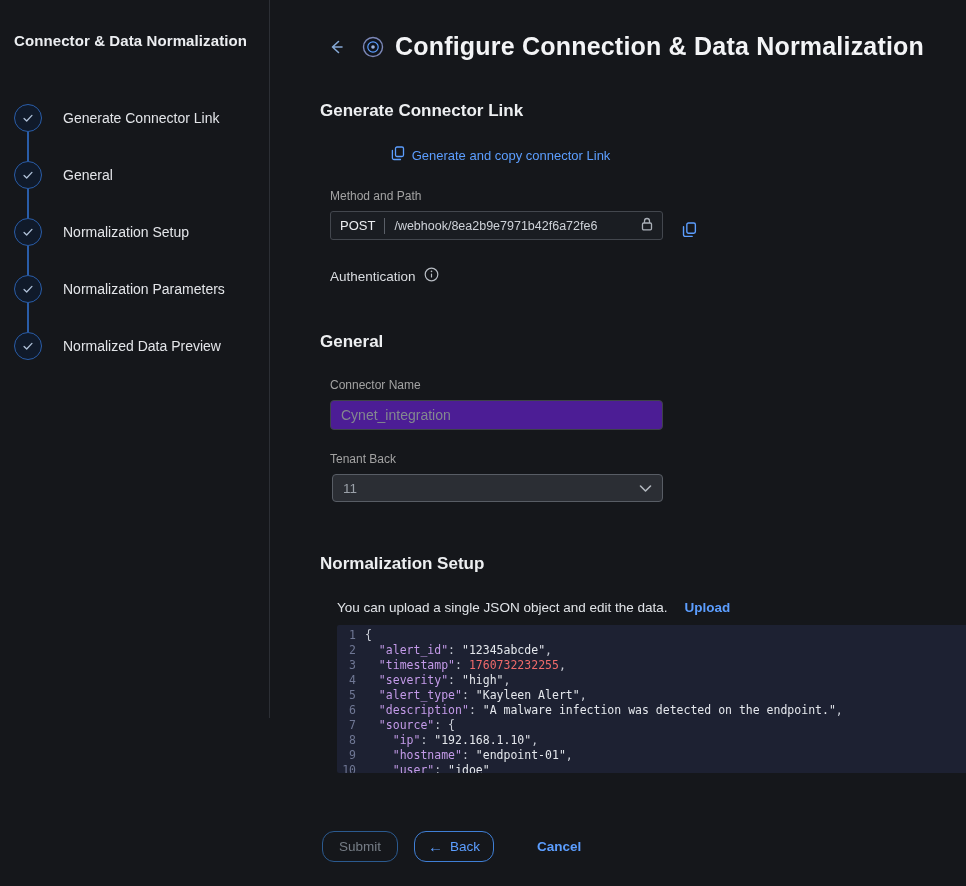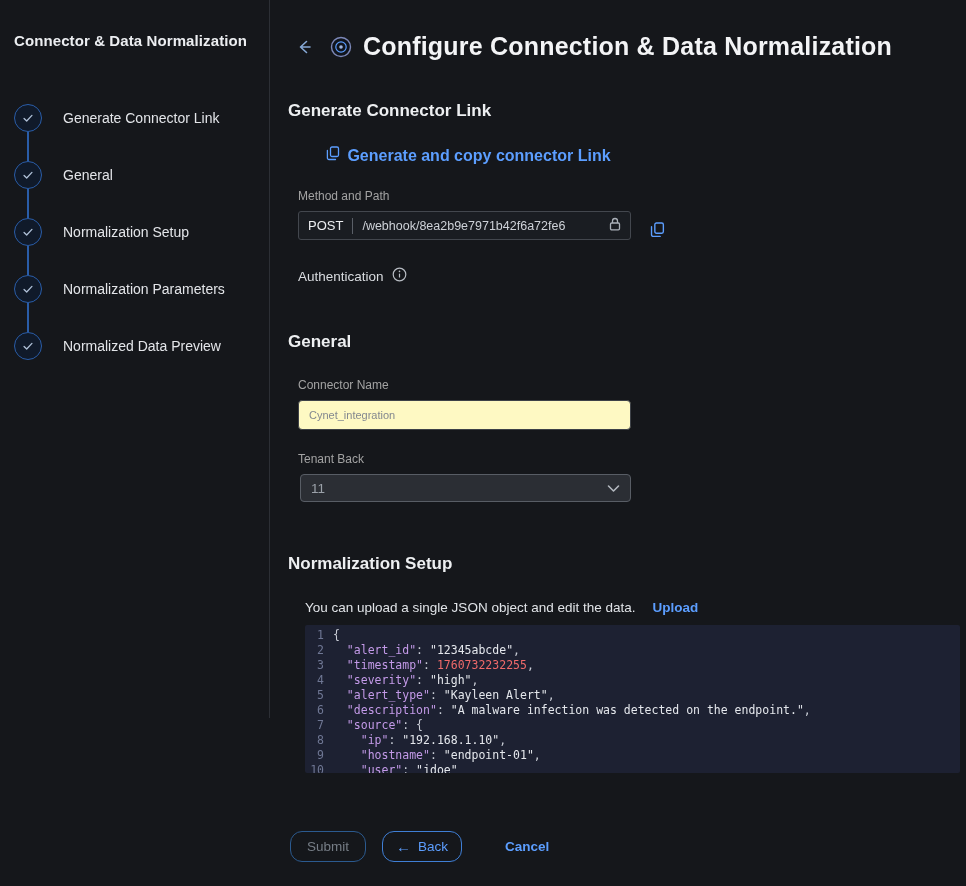--- a/index.html
+++ b/index.html
@@ -2,21 +2,21 @@
 <html><head>
 <meta charset="utf-8">
 <style>
   * { box-sizing: border-box; margin: 0; padding: 0; }
   html, body { width: 966px; height: 886px; overflow: hidden; }
   body {
     background: #15171b;
     font-family: "Liberation Sans", sans-serif;
     color: #e6e8eb;
   }
-  .app { display: flex; width: 966px; height: 718px; }
+  .app { display: flex; width: 966px; height: 718px; gap: 32px; }
 
   
   .sidebar {
     width: 270px; min-width: 270px; height: 100%;
     background: #15171b;
     border-right: 1px solid #2c2f35;
     padding: 32px 14px 0 14px;
   }
   .sidebar-title { font-size: 15px; font-weight: 600; color: #eceef1; letter-spacing: .1px; }
   .stepper { margin-top: 40px; }
@@ -44,22 +44,22 @@
   .logo { margin-left: 10px; display: inline-flex; align-items: center; }
   .page-title { font-size: 25px; font-weight: 600; color: #f3f4f6; margin-left: 11px; letter-spacing: .2px; }
 
   h2.section-heading { font-size: 17px; font-weight: 700; color: #edeff1; }
   .sec-generate h2 { margin-top: 40px; }
   .sec-general h2 { margin-top: 46px; }
   .sec-normalization h2 { margin-top: 52px; }
 
   .gen-link-row { width: 345px; margin-left: 8px; margin-top: 25px; text-align: center; }
   a.link {
-    color: #5c9eff; font-size: 16px; text-decoration: none; cursor: pointer;
-    display: inline-flex; align-items: center; gap: 7px; font-weight: bold;
+    color: #5c9eff; font-size: 13px; text-decoration: none; cursor: pointer;
+    display: inline-flex; align-items: center; gap: 7px;
   }
 
   .field-label { display: block; font-size: 12px; color: #a3a3a3; }
   .ml10 { margin-left: 10px; }
   .mt24 { margin-top: 24px; }
   .mt26 { margin-top: 26px; }
   .mt22 { margin-top: 22px; }
 
   .method-row { display: flex; align-items: flex-end; margin-left: 10px; margin-top: 8px; }
   .method-input {
@@ -73,22 +73,22 @@
     flex: 1; font-size: 12.5px; color: #ced2d8;
     white-space: nowrap; overflow: hidden;
   }
   .icon-btn { background: none; border: none; cursor: pointer; margin-left: 17px; display: inline-flex; padding: 2px; }
 
   .auth-row { display: flex; align-items: center; gap: 8px; margin-left: 10px; margin-top: 27px; }
   .auth-row span.lbl { font-size: 13.5px; color: #d9dce0; }
 
   .text-input {
     width: 333px; height: 30px; margin-top: 8px; margin-left: 10px;
-    background: #fef9c3; border: 1px solid #3e4248; border-radius: 4px;
-    color: #83888f; font-size: 11px; padding: 0 10px;
+    background: #4c1d95; border: 1px solid #3e4248; border-radius: 4px;
+    color: #83888f; font-size: 14px; padding: 0 10px;
     font-family: "Liberation Sans", sans-serif; outline: none; display: block;
   }
   .select-box {
     width: 331px; height: 28px; margin-top: 8px; margin-left: 12px;
     background: #2b2e34; border: 1px solid #585d65; border-radius: 4px;
     display: flex; align-items: center; padding: 9px 10px; cursor: pointer; justify-content: flex-end;
   }
   .select-box .select-value { flex: 1; font-size: 13.5px; color: #9ba1a9; }
 
   .upload-row { display: flex; align-items: flex-start; margin-left: 17px; margin-top: 26px; }

